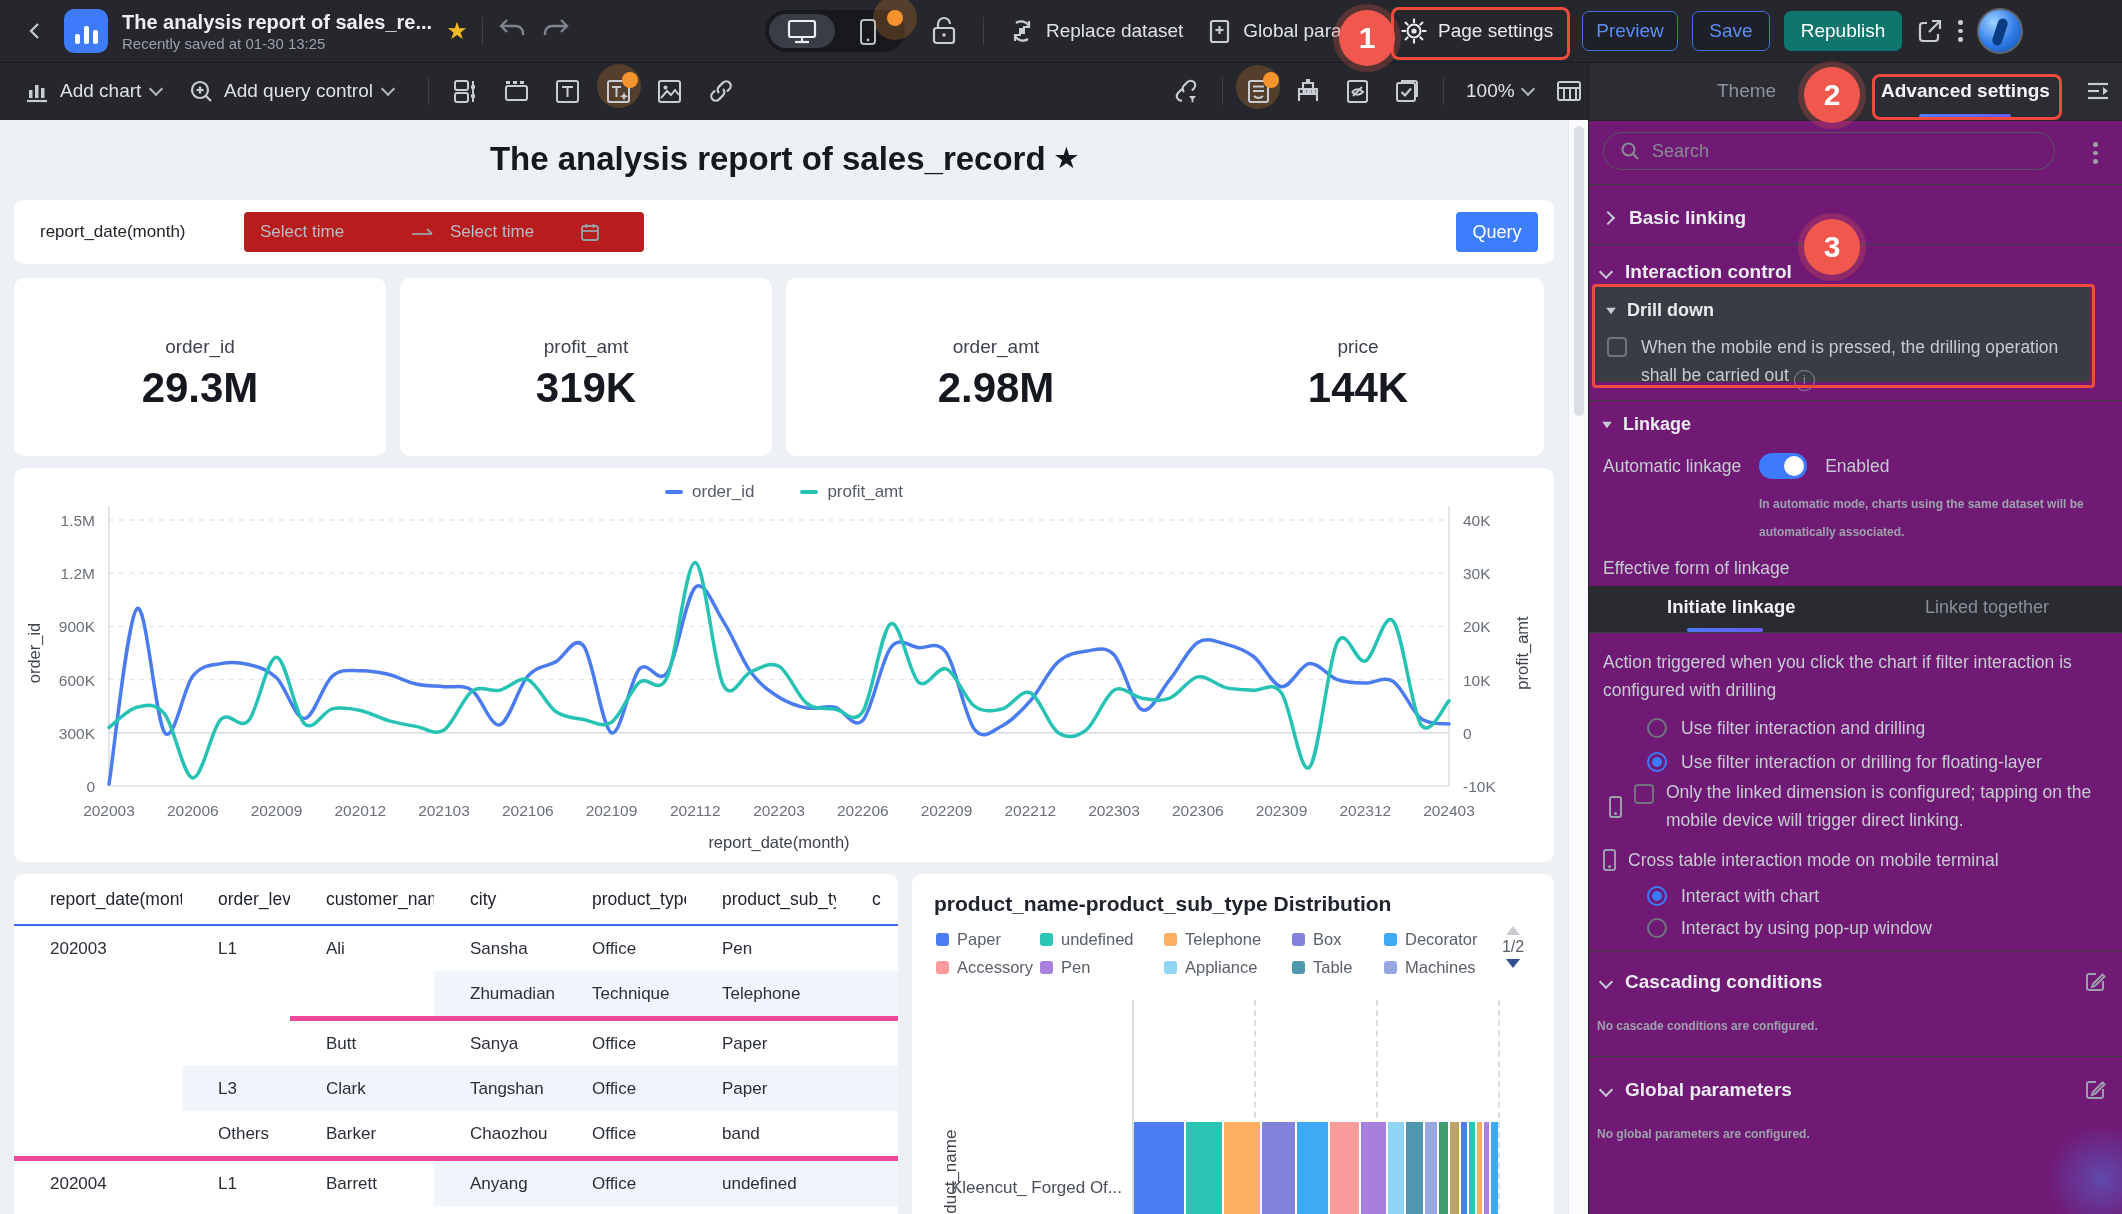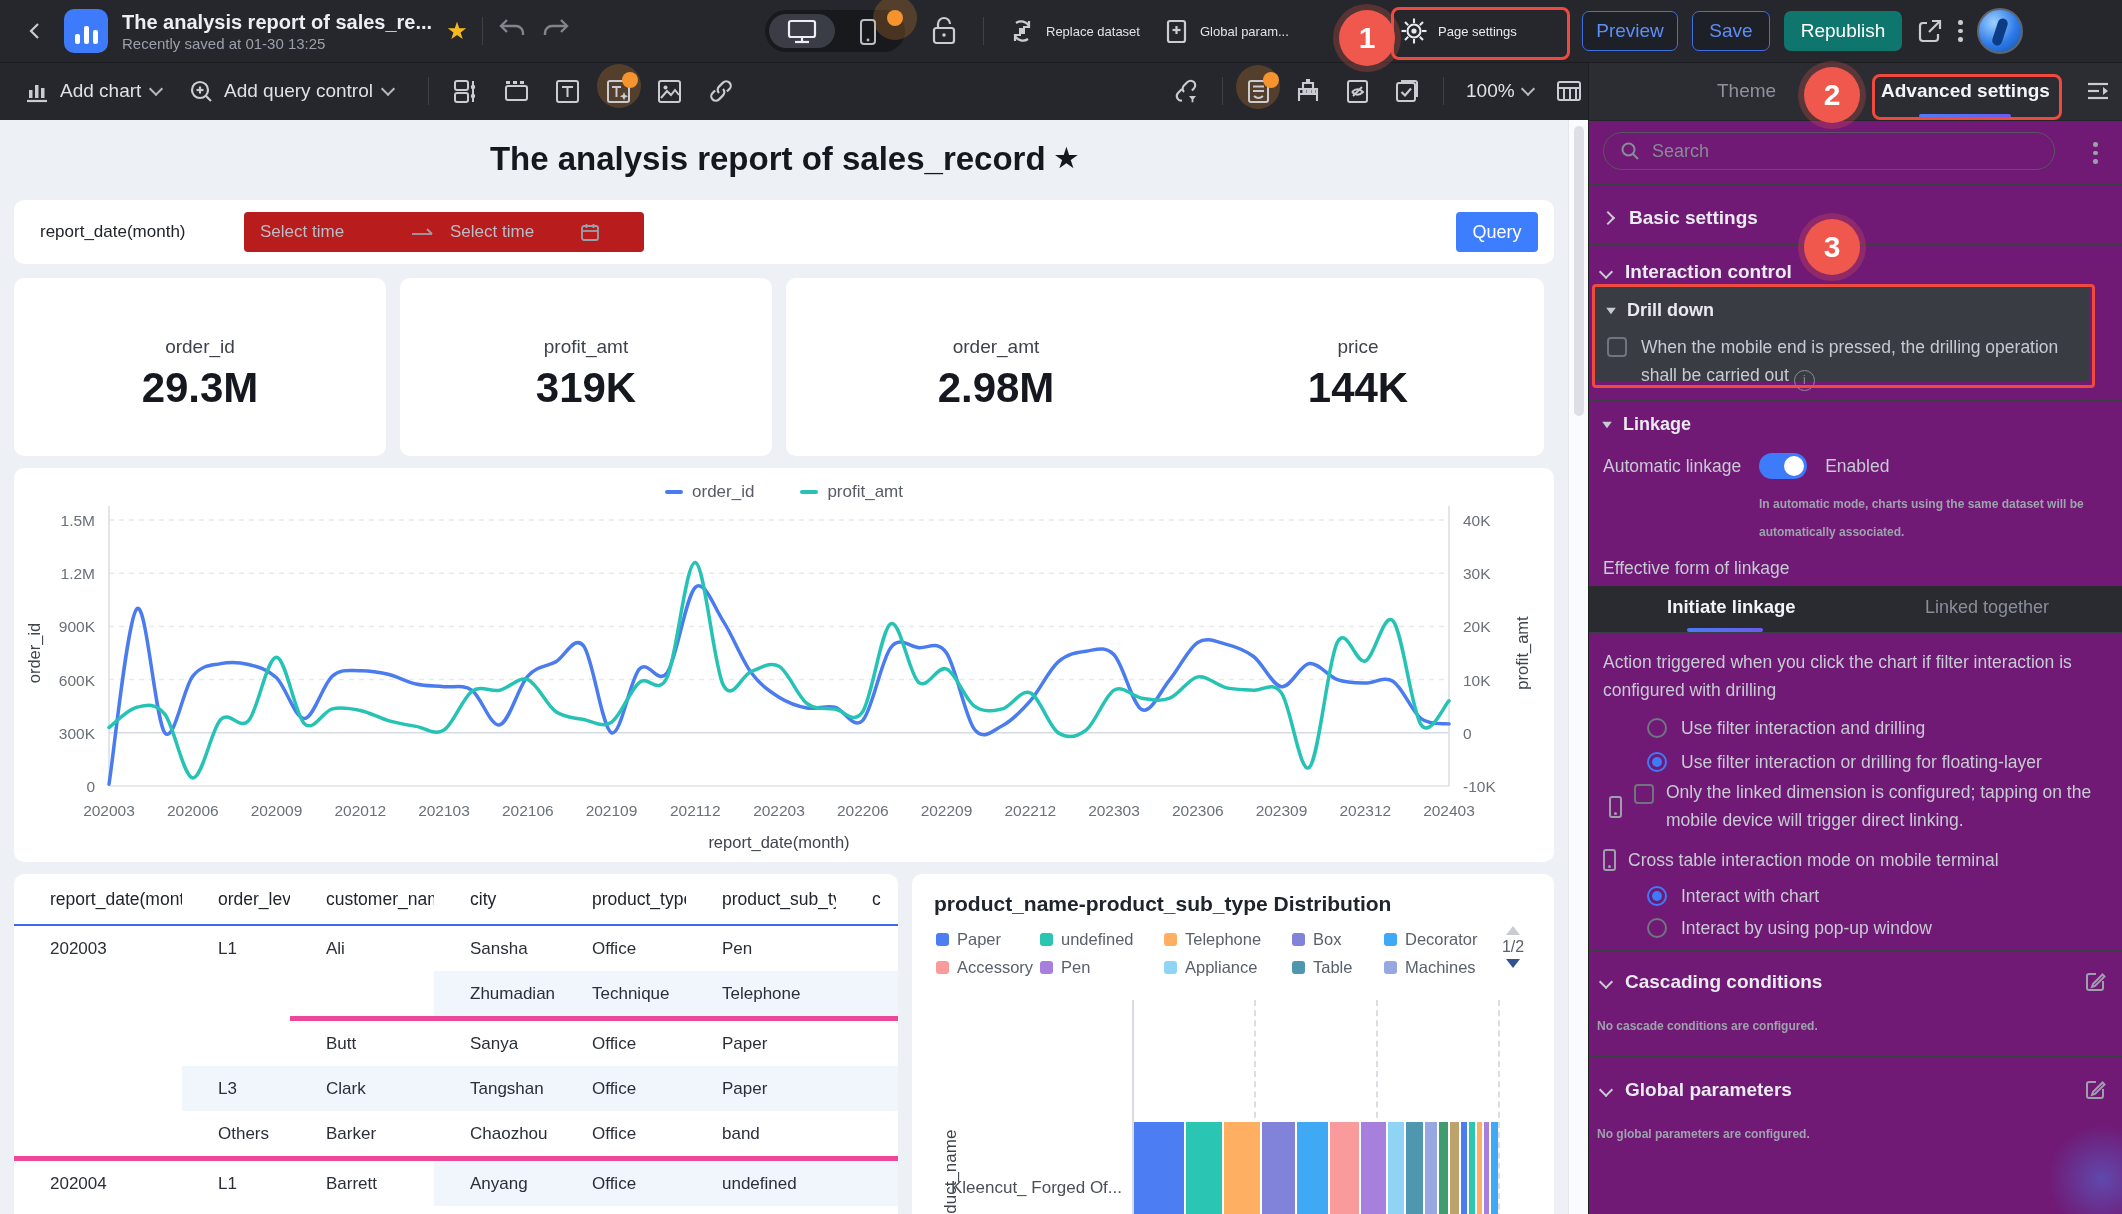--- a/index.html
+++ b/index.html
@@ -12,21 +12,21 @@
   .back{width:30px;height:30px;display:flex;align-items:center;justify-content:center;}
   .appicon{width:44px;height:44px;border-radius:10px;background:#3E7BFA;display:flex;align-items:flex-end;justify-content:center;gap:4px;padding-bottom:9px;box-sizing:border-box;}
   .appicon i{display:block;width:5px;background:#fff;border-radius:2px;}
   .ttl{color:#ECEEF3;font-size:20px;font-weight:700;line-height:24px;white-space:nowrap;}
   .sub{color:#9AA0AA;font-size:15px;line-height:19px;white-space:nowrap;}
   .star-h{color:#F7BA1E;font-size:24px;}
   .vdiv{width:1px;height:28px;background:#3E4046;}
   .hbtn{height:40px;border-radius:7px;display:flex;align-items:center;justify-content:center;font-size:19px;box-sizing:border-box;}
   .hbtn.ghost{border:1.5px solid #3F6FE0;color:#5D8DF8;background:#1E2027;}
   .hbtn.primary{background:#0f766e;color:#fff;border:none;}
-  .htext{color:#DFE2E8;font-size:13px;white-space:nowrap;}
+  .htext{color:#DFE2E8;font-size:19px;white-space:nowrap;}
   .toggle-pill{width:140px;height:42px;border-radius:21px;background:#18191D;position:relative;display:flex;align-items:center;}
   .toggle-seg{position:absolute;left:4px;top:4px;width:66px;height:34px;border-radius:17px;background:#3A3D45;}
   .odot{position:absolute;width:16px;height:16px;border-radius:50%;background:#F5942E;}
   .ohalo{position:absolute;width:44px;height:44px;border-radius:50%;background:rgba(245,148,46,.22);}
   .avatar{width:46px;height:46px;border-radius:50%;background:radial-gradient(circle at 35% 30%,#9ED1FF,#2F7BE8 55%,#0E4FA8);border:2px solid #5F6670;box-sizing:border-box;position:relative;}
   .avatar:after{content:"";position:absolute;left:16px;top:8px;width:10px;height:28px;border-radius:6px;background:#0D3C86;transform:rotate(18deg);}
   .dots3{display:flex;flex-direction:column;gap:4px;}
   .dots3 i{width:4.5px;height:4.5px;border-radius:50%;background:#C9CCD3;}
   
   .toolbar{position:absolute;left:0;top:62px;width:1588px;height:58px;background:#26272C;z-index:4;}
@@ -362,21 +362,21 @@
     <span class="dots3 abs" style="left:504px;top:80px;">
         <i style="background:#9CA0AA"></i>
         <i style="background:#9CA0AA"></i>
         <i style="background:#9CA0AA"></i>
       </span>
 
     <span class="pdiv" style="top:122px;"></span>
 
     <div class="psec" style="top:134px;">
       <span class="chev right" style="margin:0 16px 0 14px;border-color:#C8CBD2;"></span>
-      <span>Basic settings</span>
+      <span>Basic linking</span>
     </div>
     <span class="pdiv" style="top:182px;"></span>
 
     <div class="psec" style="top:188px;">
       <span class="chev" style="margin:0 14px 0 12px;border-color:#C8CBD2;"></span>
       <span>Interaction control</span>
     </div>
 
     <div class="drill-bg">
       <div style="display:flex;align-items:center;gap:10px;padding:14px 0 0 12px;">

